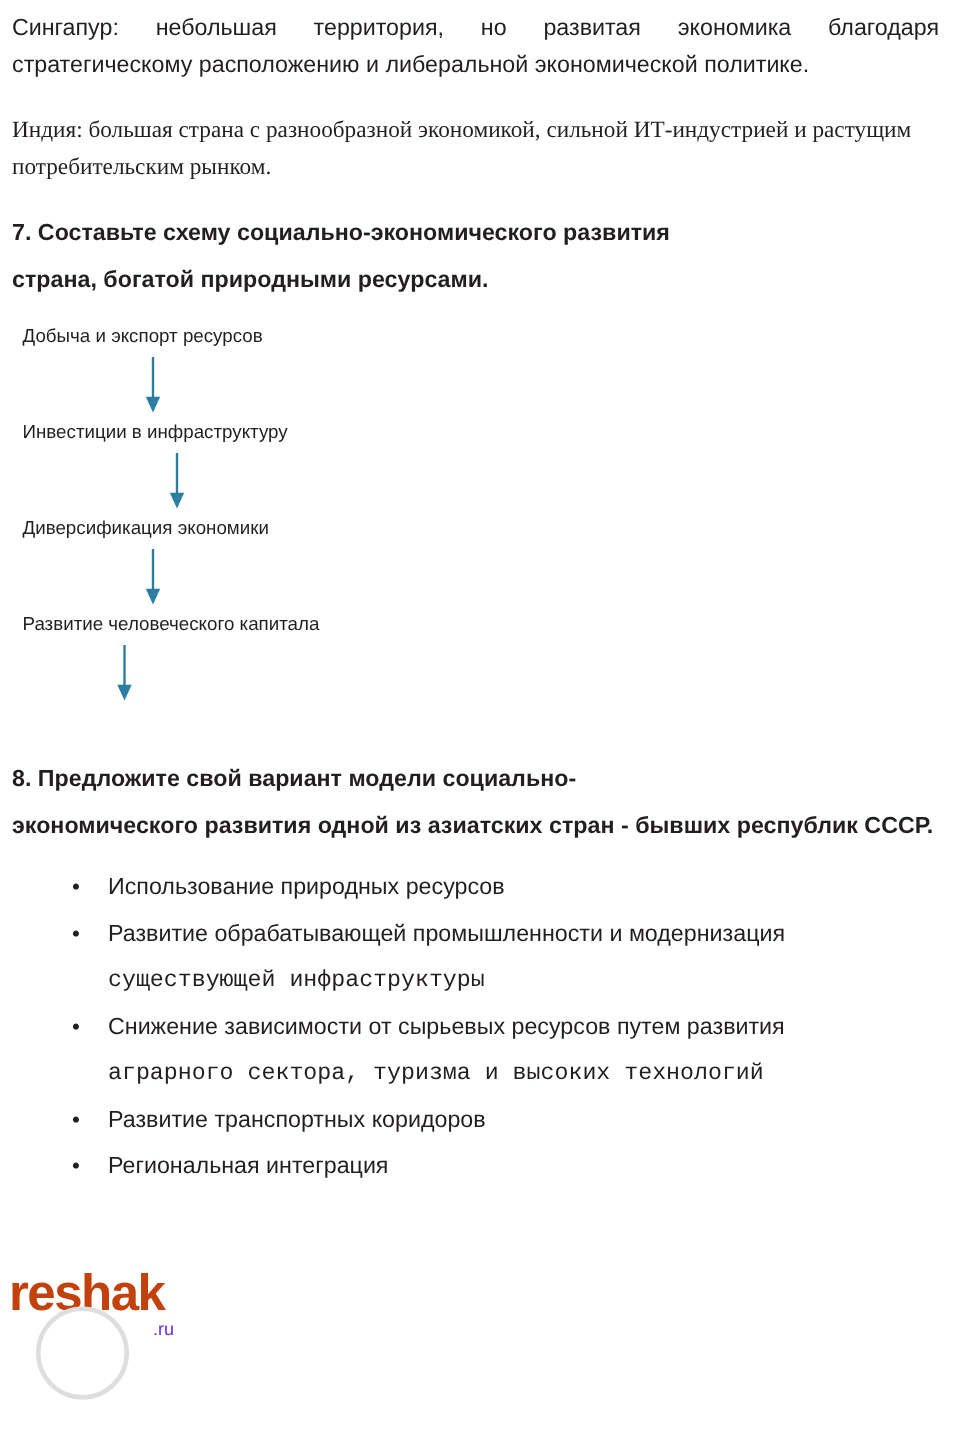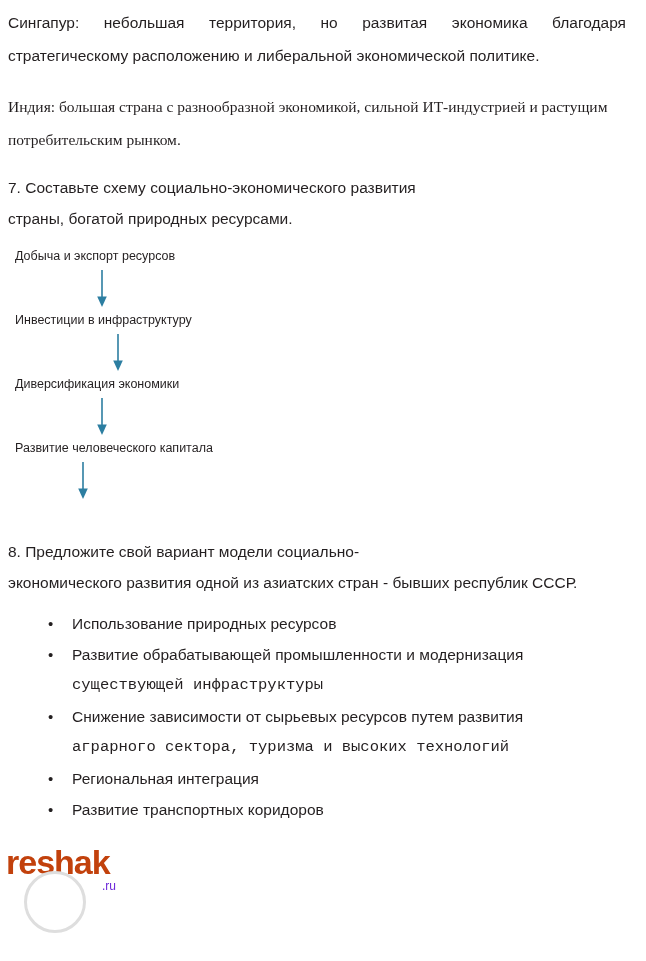--- a/index.html
+++ b/index.html
@@ -18,34 +18,34 @@
   .page {
     position: relative;
     width: 646px;
     height: 961px;
     box-sizing: border-box;
     padding: 6px 8px 0 8px;
   }
   p.para {
     margin: 0 12px 6px 0;
     font-size: 15.5px;
-    line-height: 33px;
+    line-height: 25px;
     text-align: justify;
     text-justify: inter-word;
   }
   p.para.last {
     text-align: left;
     font-family: Liberation Serif, serif;
   }
   .spacer-1 { height: 12px; }
   .spacer-2 { height: 10px; }
   h3.task {
     margin: 0 0 4px 0;
     font-size: 15.5px;
-    font-weight: normal;
+    font-weight: bold;
     line-height: 31px;
     text-align: justify;
     text-justify: inter-word;
   }
   h3.task .tail {
     display: block;
     text-align: left;
   }
   
   .diagram {
@@ -145,21 +145,21 @@
   <p class="para">Сингапур: небольшая территория, но развитая экономика благодаря стратегическому расположению и либеральной экономической политике.</p>
 
   <div class="spacer-1"></div>
 
   <p class="para last">Индия: большая страна с разнообразной экономикой, сильной ИТ-индустрией и растущим потребительским рынком.</p>
 
   <div class="spacer-2"></div>
 
   <h3 class="task">
     <span>7.  Составьте  схему  социально-экономического  развития</span>
-    <span class="tail">страны, богатой природных ресурсами.</span>
+    <span class="tail">страна, богатой природными ресурсами.</span>
   </h3>
 
   <div class="diagram">
 
     <div class="diagram-step">Добыча и экспорт ресурсов</div>
 
     <div class="arrow-wrap">
       <span class="arrow a1">
         <svg width="16" height="38" viewBox="0 0 16 38">
           <line x1="8" y1="0" x2="8" y2="28" stroke="#2c7ea1" stroke-width="1.6"></line>
@@ -217,24 +217,24 @@
     </li>
     <li>
       <span>Развитие обрабатывающей промышленности и модернизация</span>
       <span class="cont">существующей инфраструктуры</span>
     </li>
     <li>
       <span>Снижение зависимости от сырьевых ресурсов путем развития</span>
       <span class="cont">аграрного сектора, туризма и высоких технологий</span>
     </li>
     <li class="nojust">
+      <span>Развитие транспортных коридоров</span>
+    </li>
+    <li class="nojust">
       <span>Региональная интеграция</span>
-    </li>
-    <li class="nojust">
-      <span>Развитие транспортных коридоров</span>
     </li>
   </ul>
 
   <div class="watermark">
     <span class="wm-text">reshak</span>
     <span class="wm-circle"></span>
     <span class="wm-sub">.ru</span>
   </div>
 
 </div>

